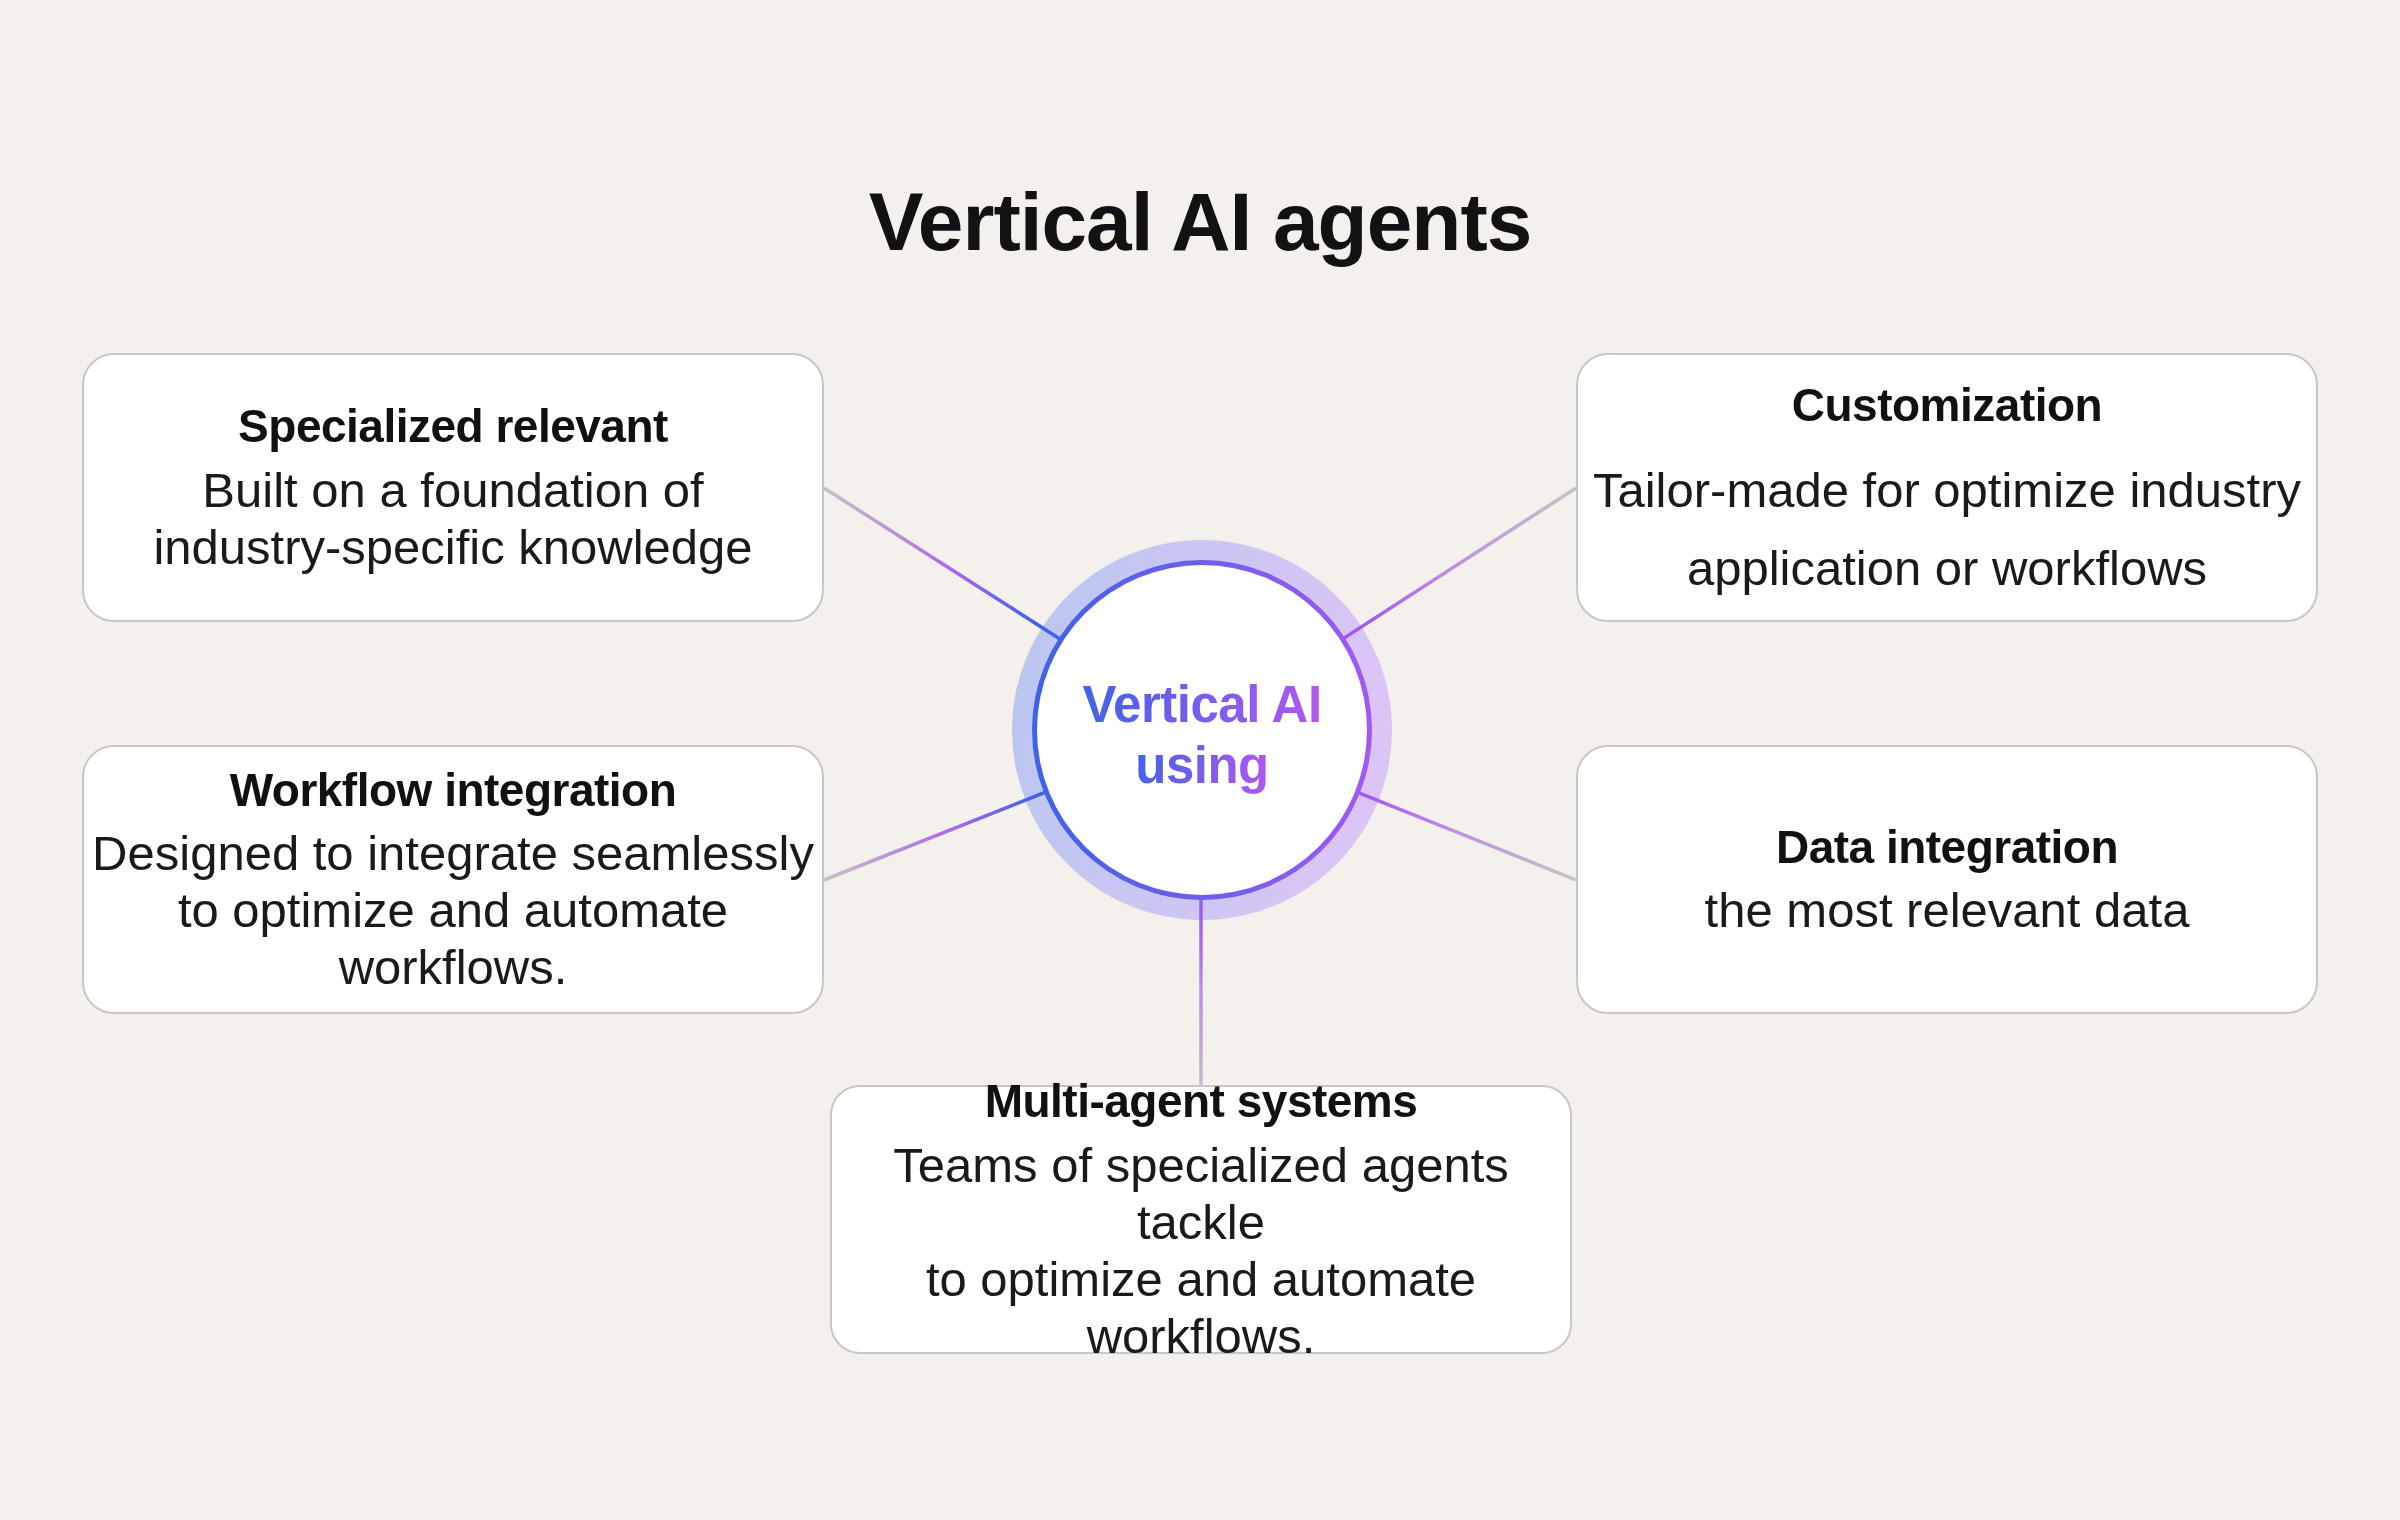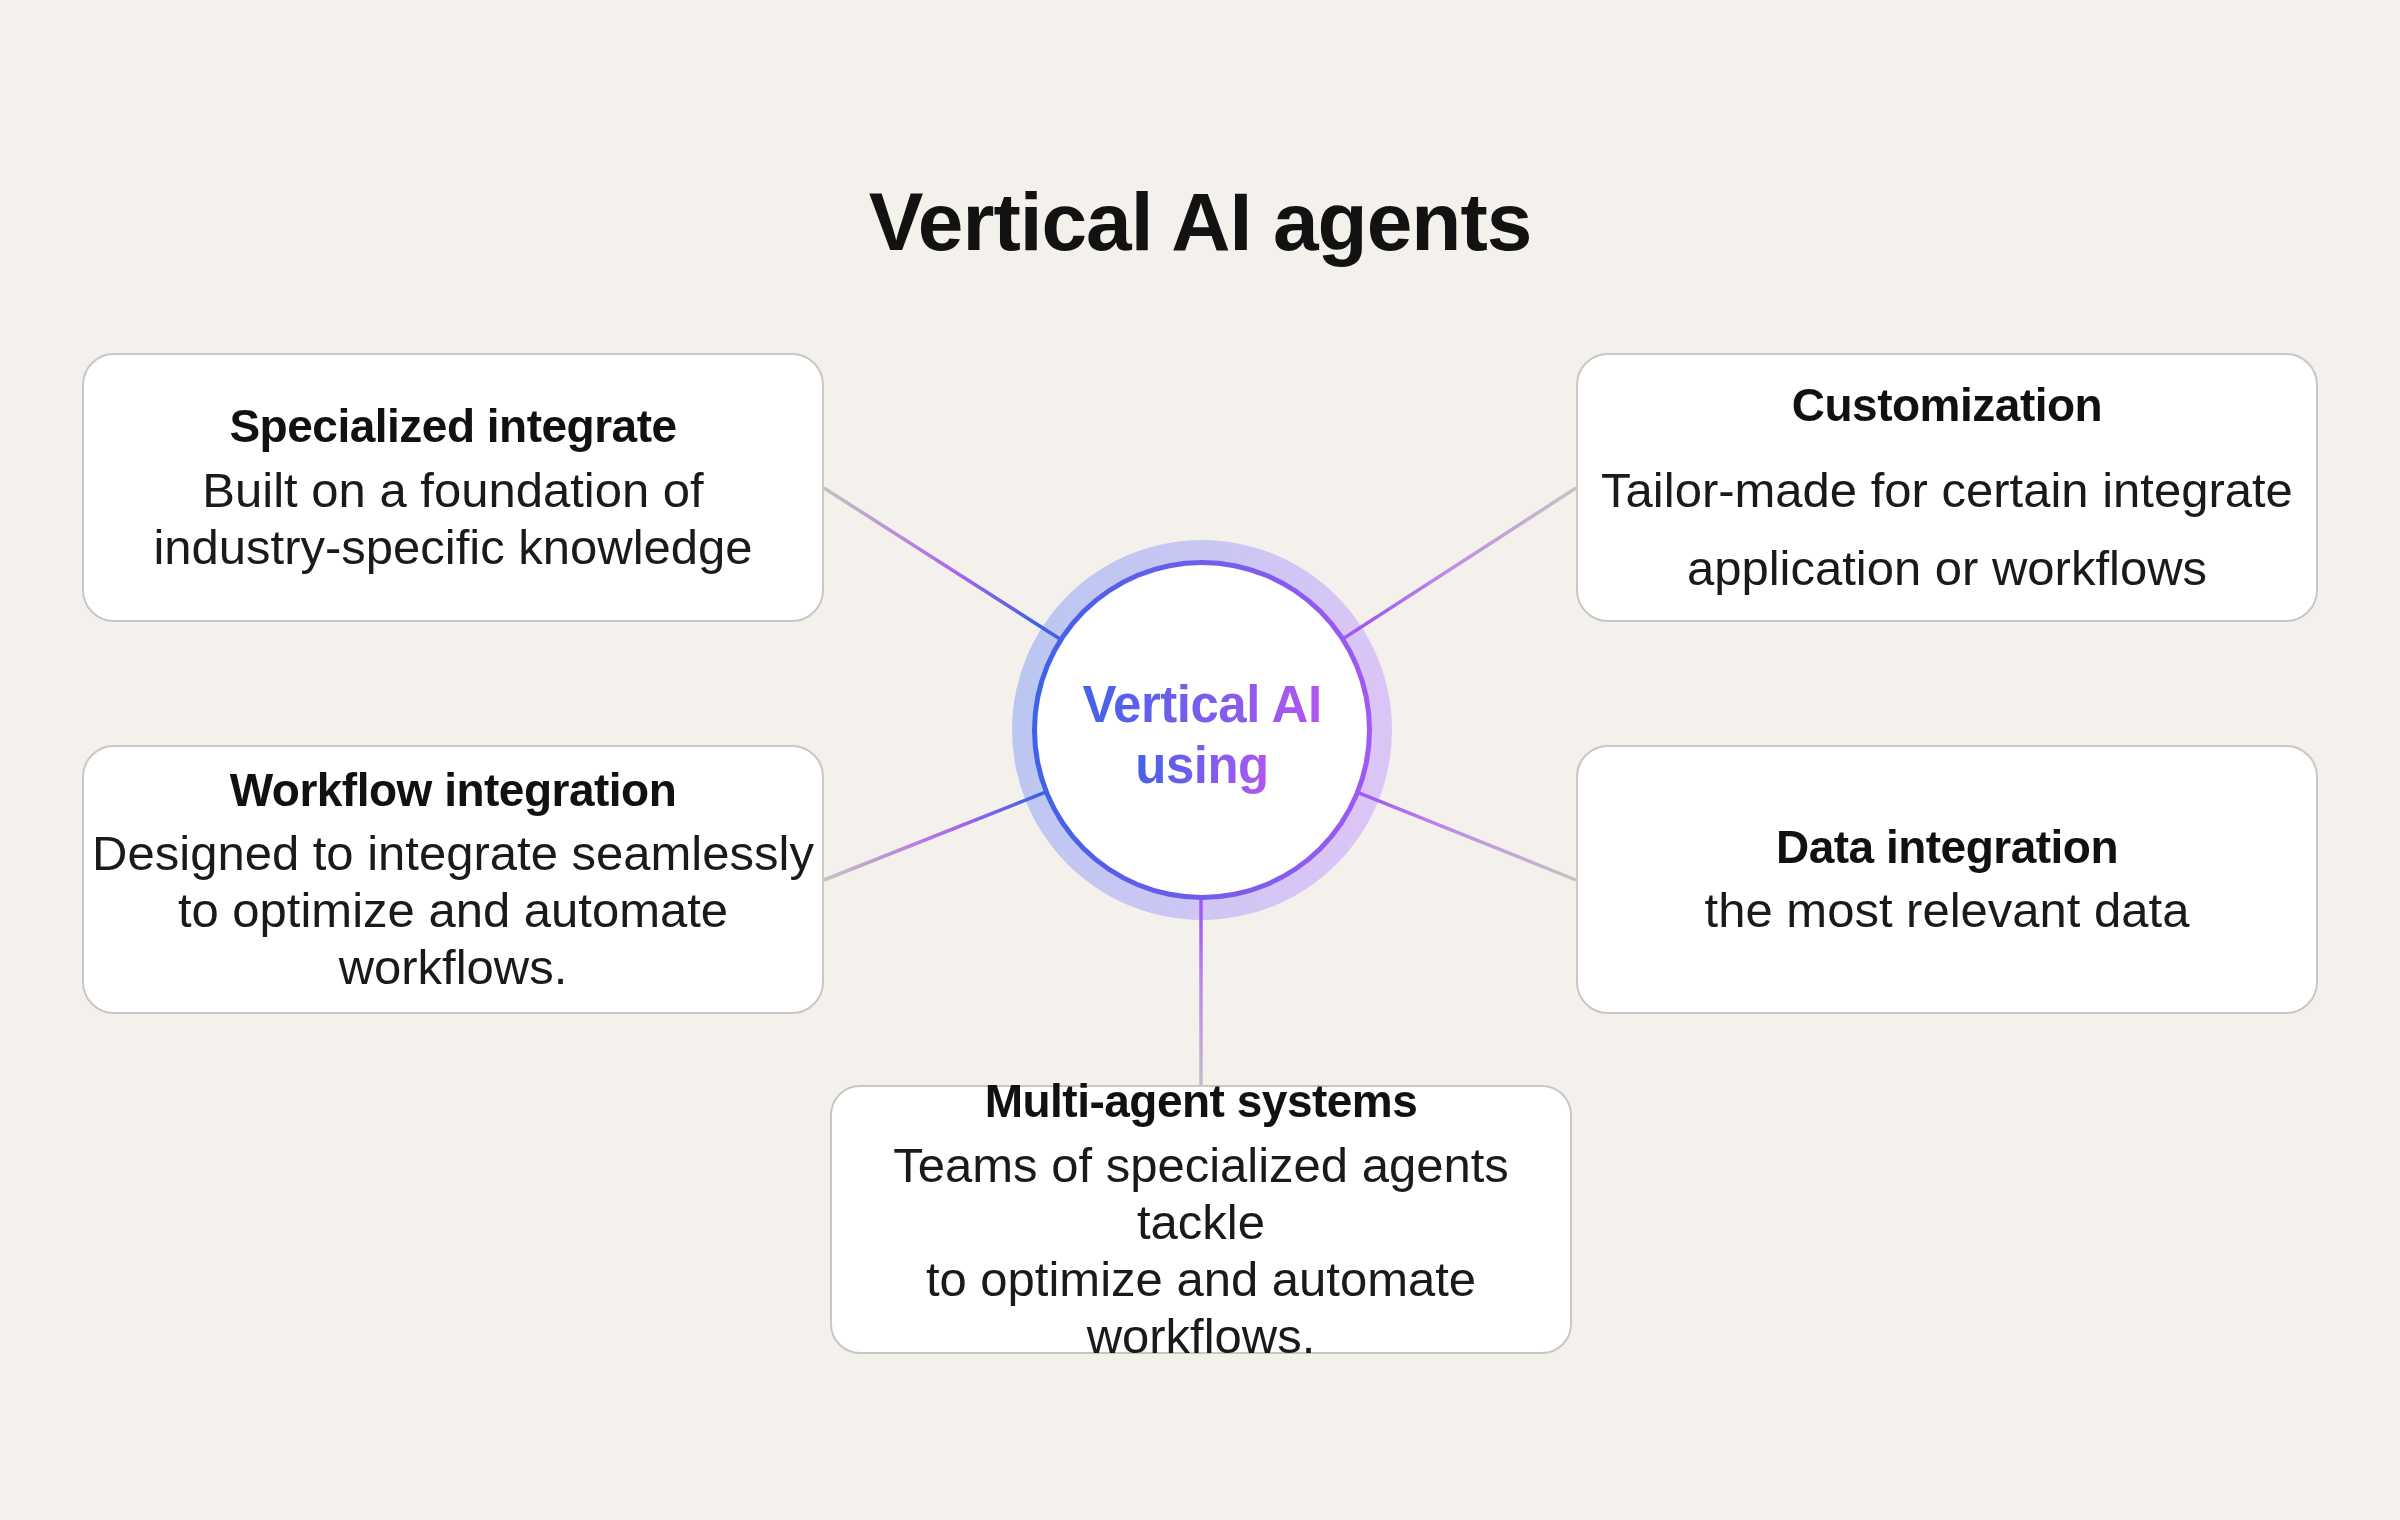--- a/index.html
+++ b/index.html
@@ -152,28 +152,28 @@
   </svg>
 
   <div class="outer-ring"></div>
 
   <div class="inner-circle">
     <span class="label">Vertical AI</span>
     <span class="label">using</span>
   </div>
 
   <div class="card pos-top-left">
-    <div class="card-title">Specialized integrate</div>
+    <div class="card-title">Specialized relevant</div>
     <div class="card-line">Built on a foundation of</div>
     <div class="card-line">industry-specific knowledge</div>
   </div>
 
   <div class="card pos-top-right">
     <div class="card-title">Customization</div>
-    <div class="card-line">Tailor-made for certain integrate</div>
+    <div class="card-line">Tailor-made for optimize industry</div>
     <div class="card-line">application or workflows</div>
   </div>
 
   <div class="card pos-middle-left">
     <div class="card-title">Workflow integration</div>
     <div class="card-line">Designed to integrate seamlessly</div>
     <div class="card-line">to optimize and automate workflows.</div>
   </div>
 
   <div class="card pos-middle-right">

